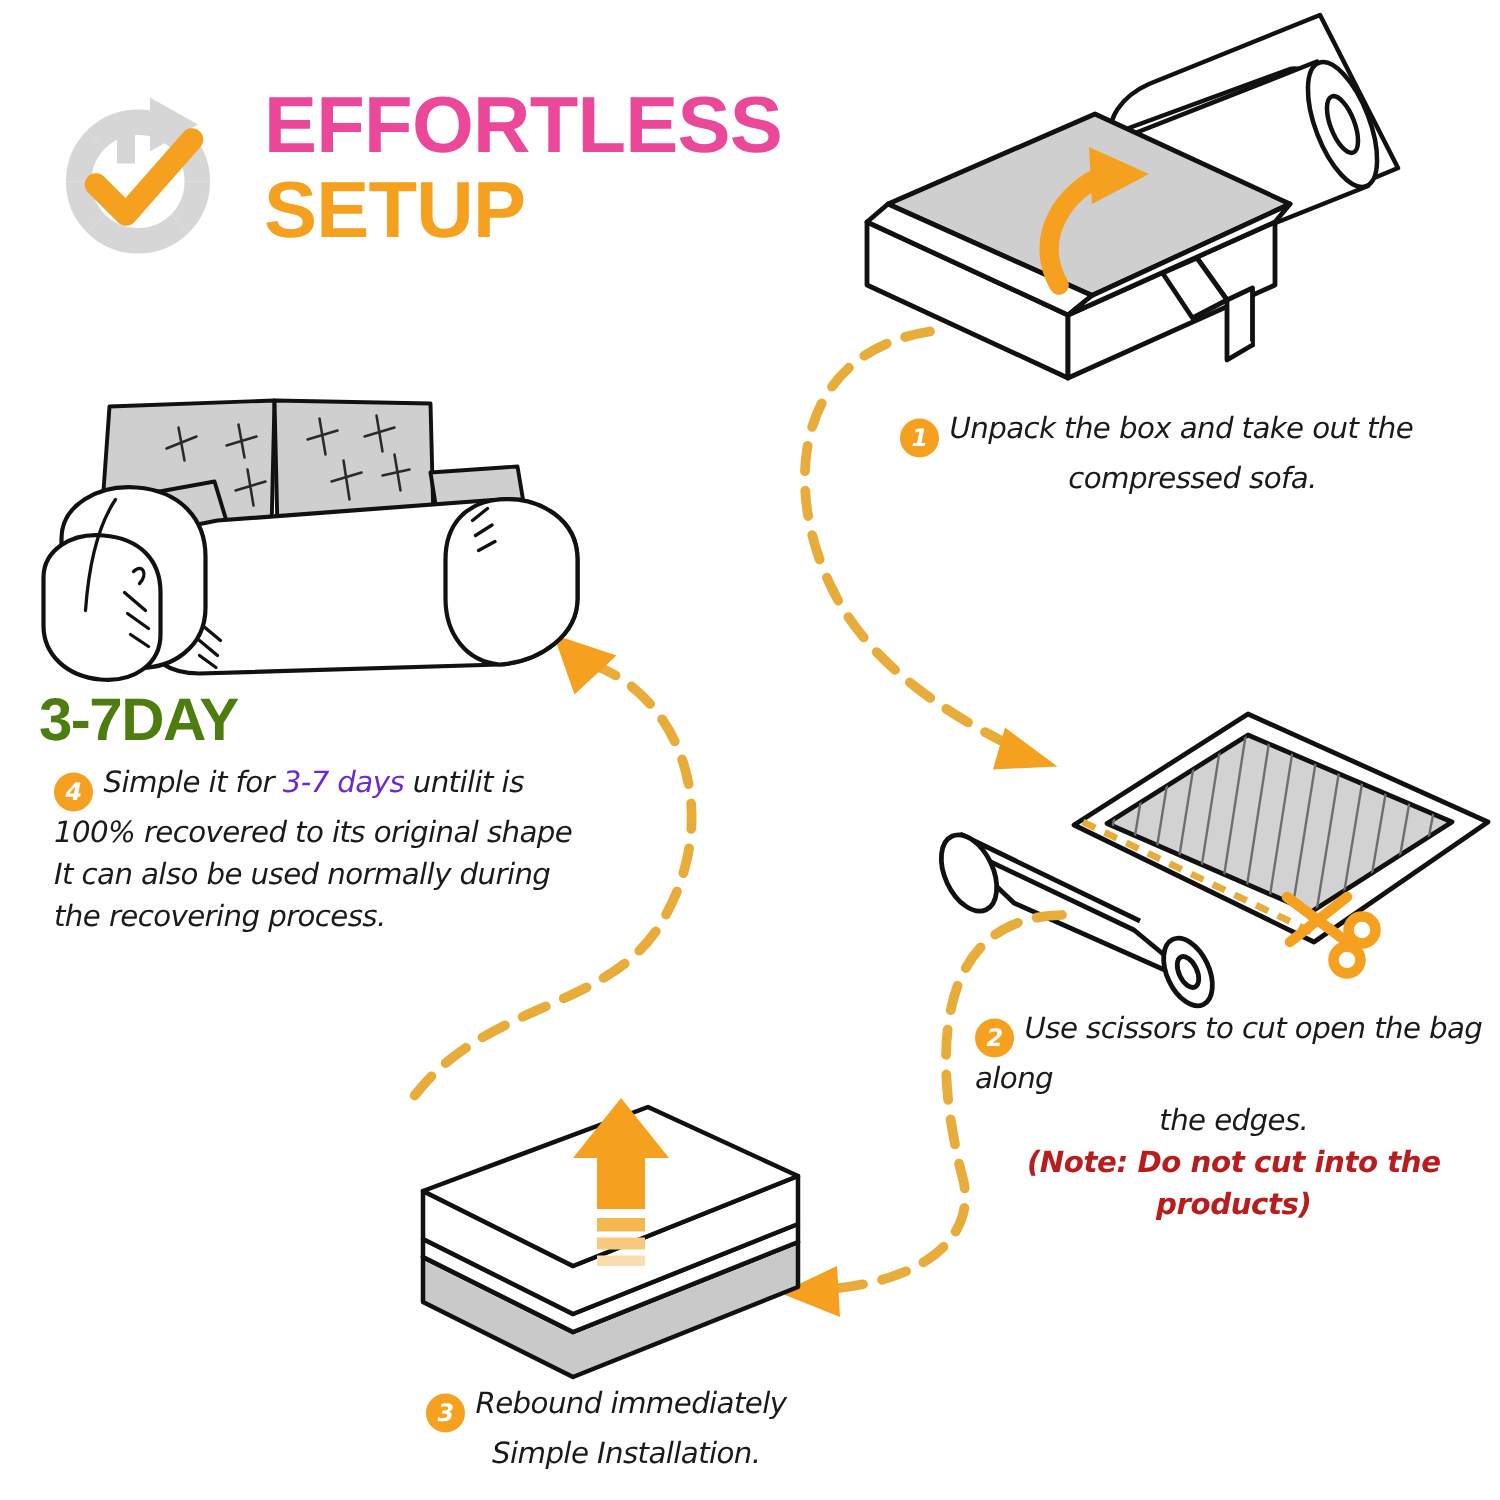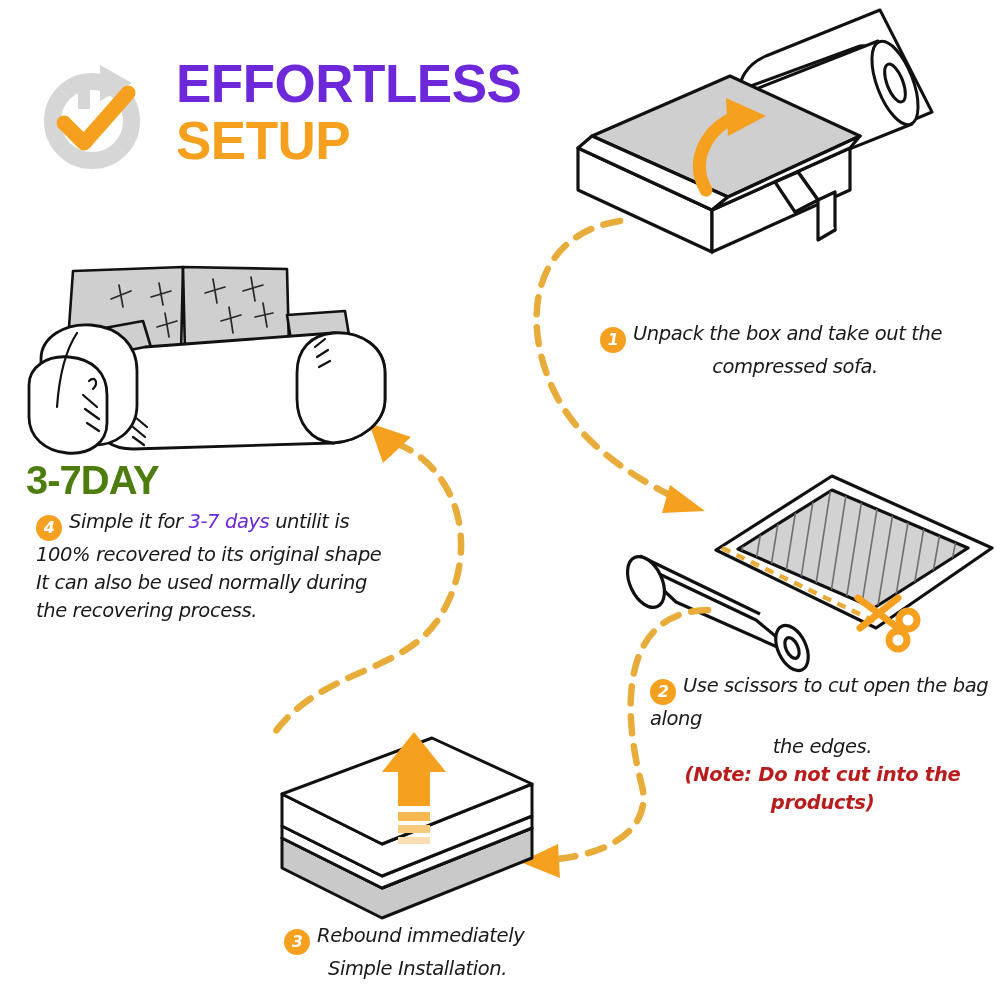--- a/index.html
+++ b/index.html
@@ -36,21 +36,21 @@
     width: 380px;
   }
   .title-line {
     font-family: "Liberation Sans", sans-serif;
     font-weight: bold;
     font-size: 53px;
     letter-spacing: -0.5px;
     line-height: 57px;
     white-space: nowrap;
   }
-  #title-main { color: #6d28d9; }
+  #title-main { color: #ec4899; }
   #title-sub  { color: #F5A01E; }
 
   
   #day-heading {
     left: 26px;
     top: 458px;
     font-family: "Liberation Sans", sans-serif;
     font-weight: bold;
     font-size: 40px;
     letter-spacing: -1px;
@@ -86,21 +86,21 @@
     font-style: italic;
     font-weight: bold;
     font-size: 16px;
     line-height: 26px;
     text-align: center;
     vertical-align: -5px;
     margin-right: 7px;
   }
 
   #step1-text { left: 600px; top: 272px; width: 390px; text-align: center; }
-  #step1-text .l1 { text-align: left; margin-top: 48px; }
+  #step1-text .l1 { text-align: left; }
   #step2-text { left: 650px; top: 672px; width: 345px; text-align: center; }
   #step2-text .l1 { text-align: left; }
   #step3-text { left: 284px; top: 922px; width: 290px; text-align: left; }
   #step4-text { left: 36px; top: 508px; width: 360px; text-align: left; }
 
   svg { overflow: visible; }
 </style>
 </head>
 <body>
 

